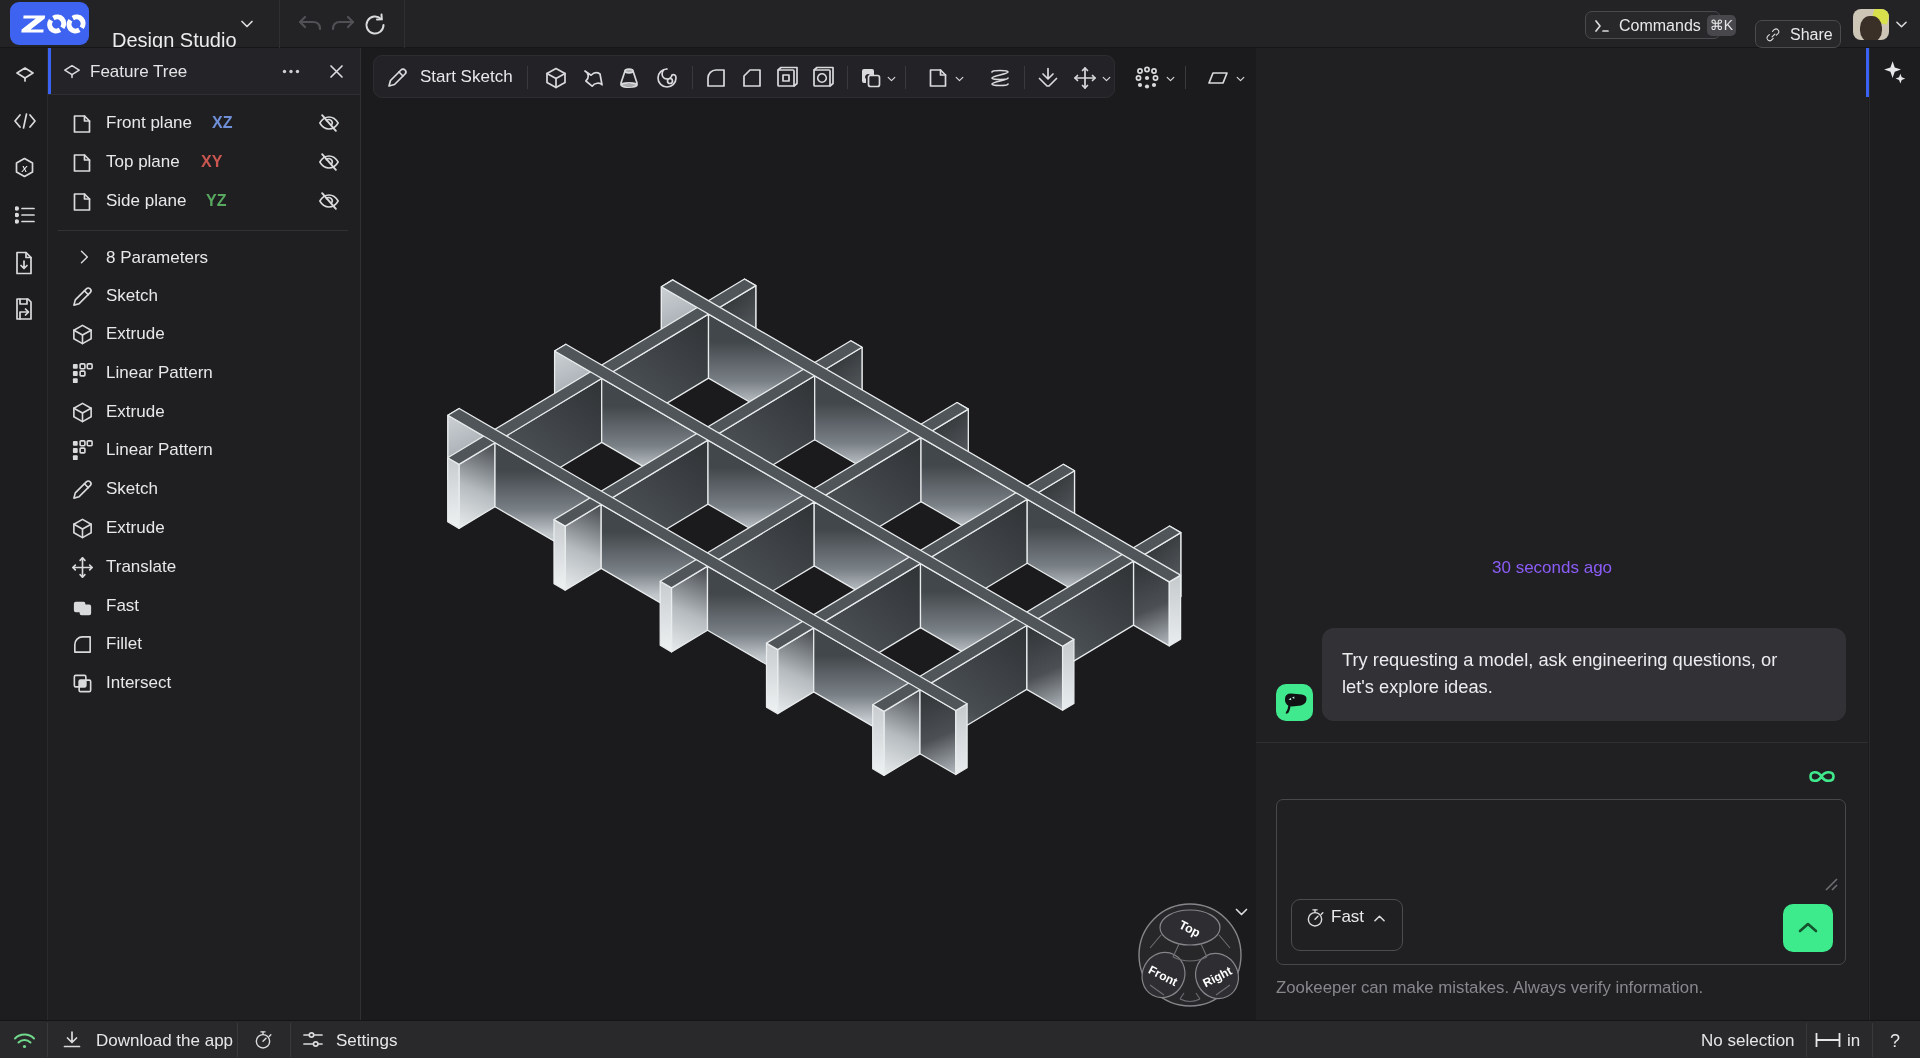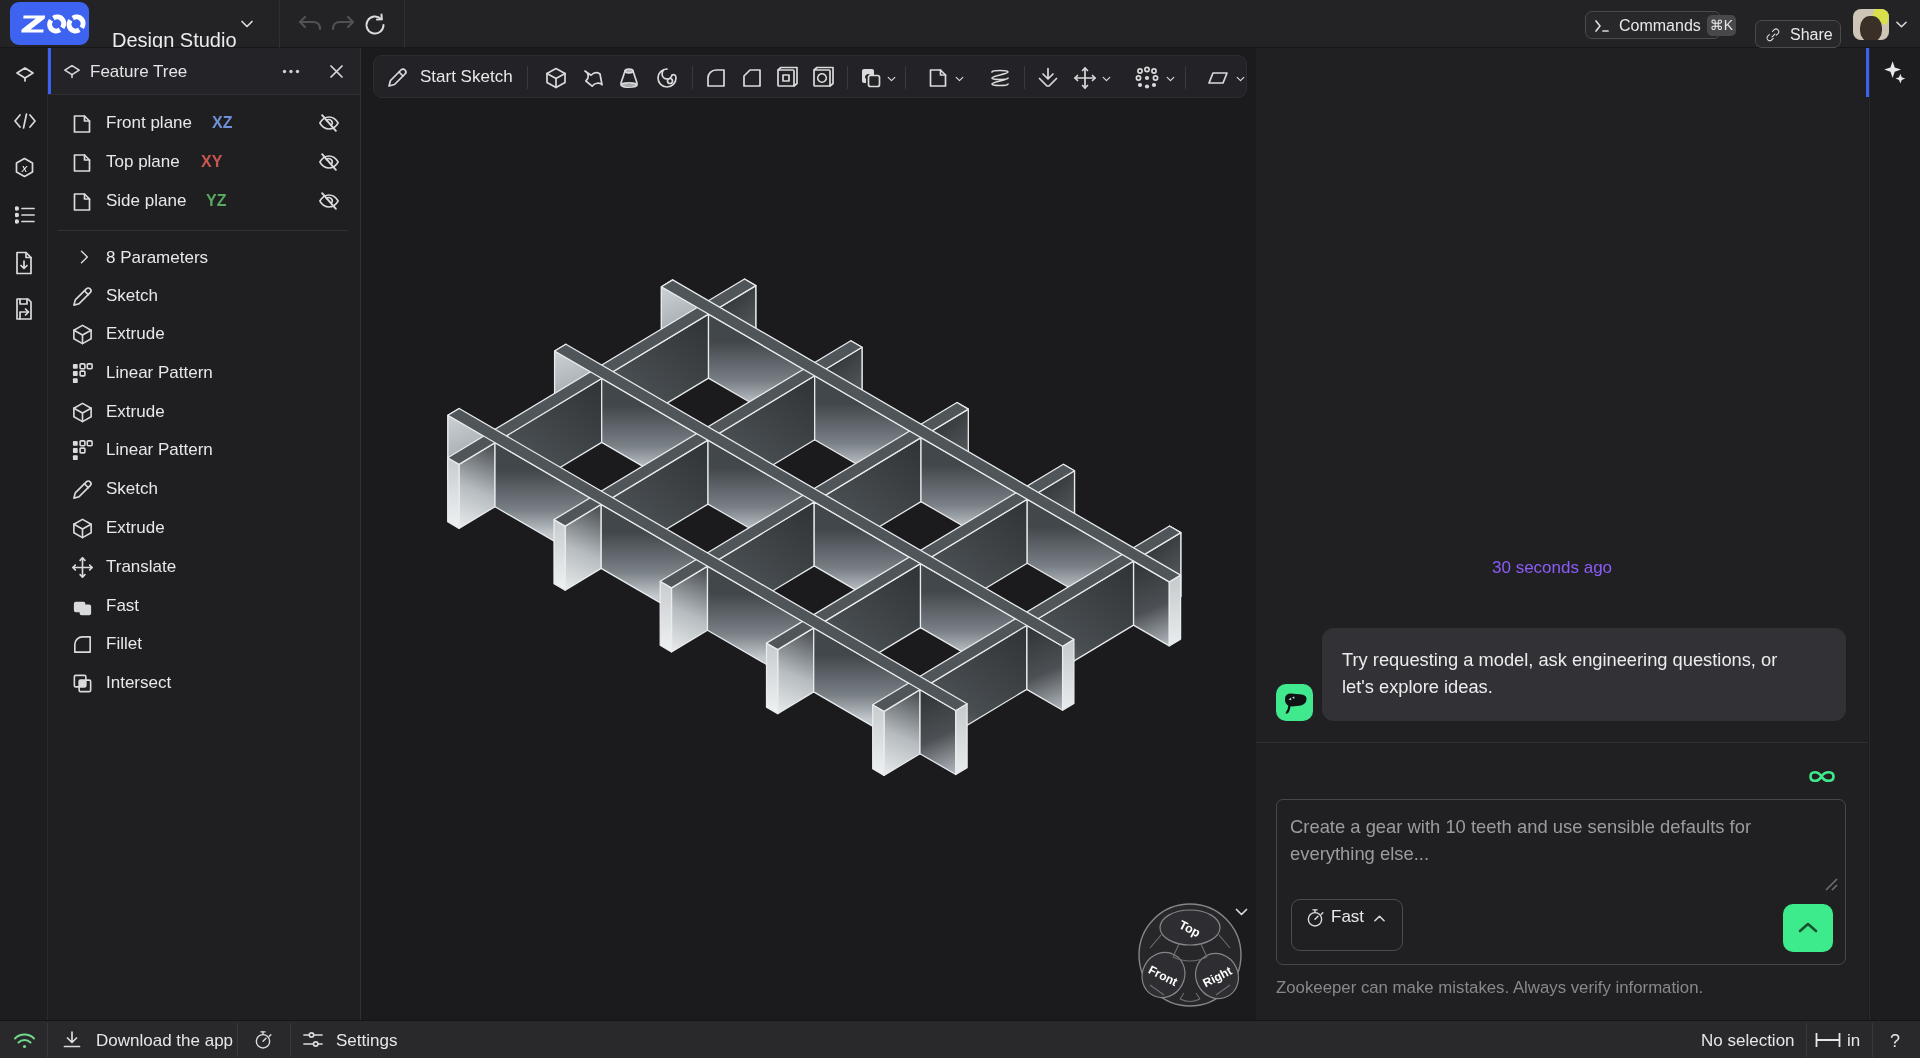--- a/index.html
+++ b/index.html
@@ -15,21 +15,21 @@
   #appname { position:absolute; left:112px; top:13px; font-size:20px; color:#ececee;margin-top:16px; }
   .tdiv { position:absolute; top:0; width:1px; height:48px; background:#2f2f32; }
 
   
   #leftrail { position:absolute; left:0; top:48px; width:48px; height:972px; background:#1d1d20; border-right:1px solid #2a2a2d; }
   #ftpanel { position:absolute; left:48px; top:48px; width:313px; height:972px; background:#1f1f22; border-right:1px solid #303034; }
   #fthead { position:absolute; left:0; top:0; width:100%; height:47px; background:#242428; border-bottom:1px solid #2e2e32; }
   #ftblue { position:absolute; left:48px; top:48px; width:3px; height:46px; background:#3b63f3; z-index:5; }
 
   #viewport { position:absolute; left:362px; top:48px; width:894px; height:972px; background:#1b1b1d; overflow:hidden; }
-  #toolbar { position:absolute; left:11px; top:7px; width:874px; height:43px; background:#232327; border:1px solid #2d2d31; border-radius:9px; }
+  #toolbar { position:absolute; left:11px; top:7px; width:742px; height:43px; background:#232327; border:1px solid #2d2d31; border-radius:9px; }
   .tbdiv { position:absolute; top:10px; width:1px; height:23px; background:#3a3a3e; }
 
   #zkpanel { position:absolute; left:1256px; top:48px; width:612px; height:972px; background:#202023; }
   #zkhead { position:absolute; left:0; top:0; width:100%; height:46px; background:#26262a; border-bottom:1px solid #303034; }
   #rightrail { position:absolute; left:1869px; top:48px; width:51px; height:972px; background:#1d1d20; border-left:1px solid #2a2a2d; }
   #zkblue { position:absolute; left:1866px; top:48px; width:3px; height:49px; background:#3b63f3; z-index:5; }
 
   
   #botbar { position:absolute; left:0; top:1020px; width:1920px; height:38px; background:#29292c; border-top:1px solid #151517; }
   .bdiv { position:absolute; top:2px; width:1px; height:34px; background:#39393d; }
@@ -704,21 +704,20 @@
         <path d="M9 15 Q9 9.5 15 9.5 L26 10.5 Q31 11.5 30.5 15.5 Q30 20 25 21.5 L16 22.5 Q10 22 9 17 Z"></path>
         <path d="M12.5 20 C12 24 11.5 26 10 28 Q9 29.5 10.5 29.8 Q12.5 29.5 13.3 27 C14.2 24.5 14.5 22.5 14.8 21 Z"></path>
       </g>
       <path d="M12.5 15.5 l2.5 -1.8 l0.3 2.6 z M16 13.5 l2.3 -1 l0 2.6 z" fill="#cfe" opacity="0.9"></path>
     </svg>
 </div>
 <svg class="abs" style="left:1808px;top:766px" width="28" height="21" viewBox="0 0 28 21" fill="none" stroke="#3fe98c" stroke-width="2.6">
     <path d="M13.5 10.5 C10 4.5 2.5 5 2.5 10.5 C2.5 16 10 16.5 13.5 10.5 C17 4.5 25.5 5 25.5 10.5 C25.5 16 17 16.5 13.5 10.5 Z"></path>
   </svg>
 <div id="inputbox">
-  <div id="placeholder">Create a gear with 10 teeth and use sensible defaults for<br>everything else...</div>
   <svg class="abs" style="left:545px;top:77px" width="16" height="14" viewBox="0 0 16 14" stroke="#6e6f73" stroke-width="1.6">
       <path d="M4 13 L15 2"></path>
       <path d="M10 13 L15 8"></path>
     </svg>
   <div id="fastbtn">
     <svg class="abs icon" style="left:13px;top:8px" width="20" height="20" viewBox="0 0 24 24" stroke-width="1.9">
         <circle cx="12" cy="13.5" r="8"></circle>
         <path d="M12 13.5 L15.6 9.9"></path>
         <path d="M9.5 2.2 H14.5"></path>
         <path d="M12 2.2 V5"></path>

